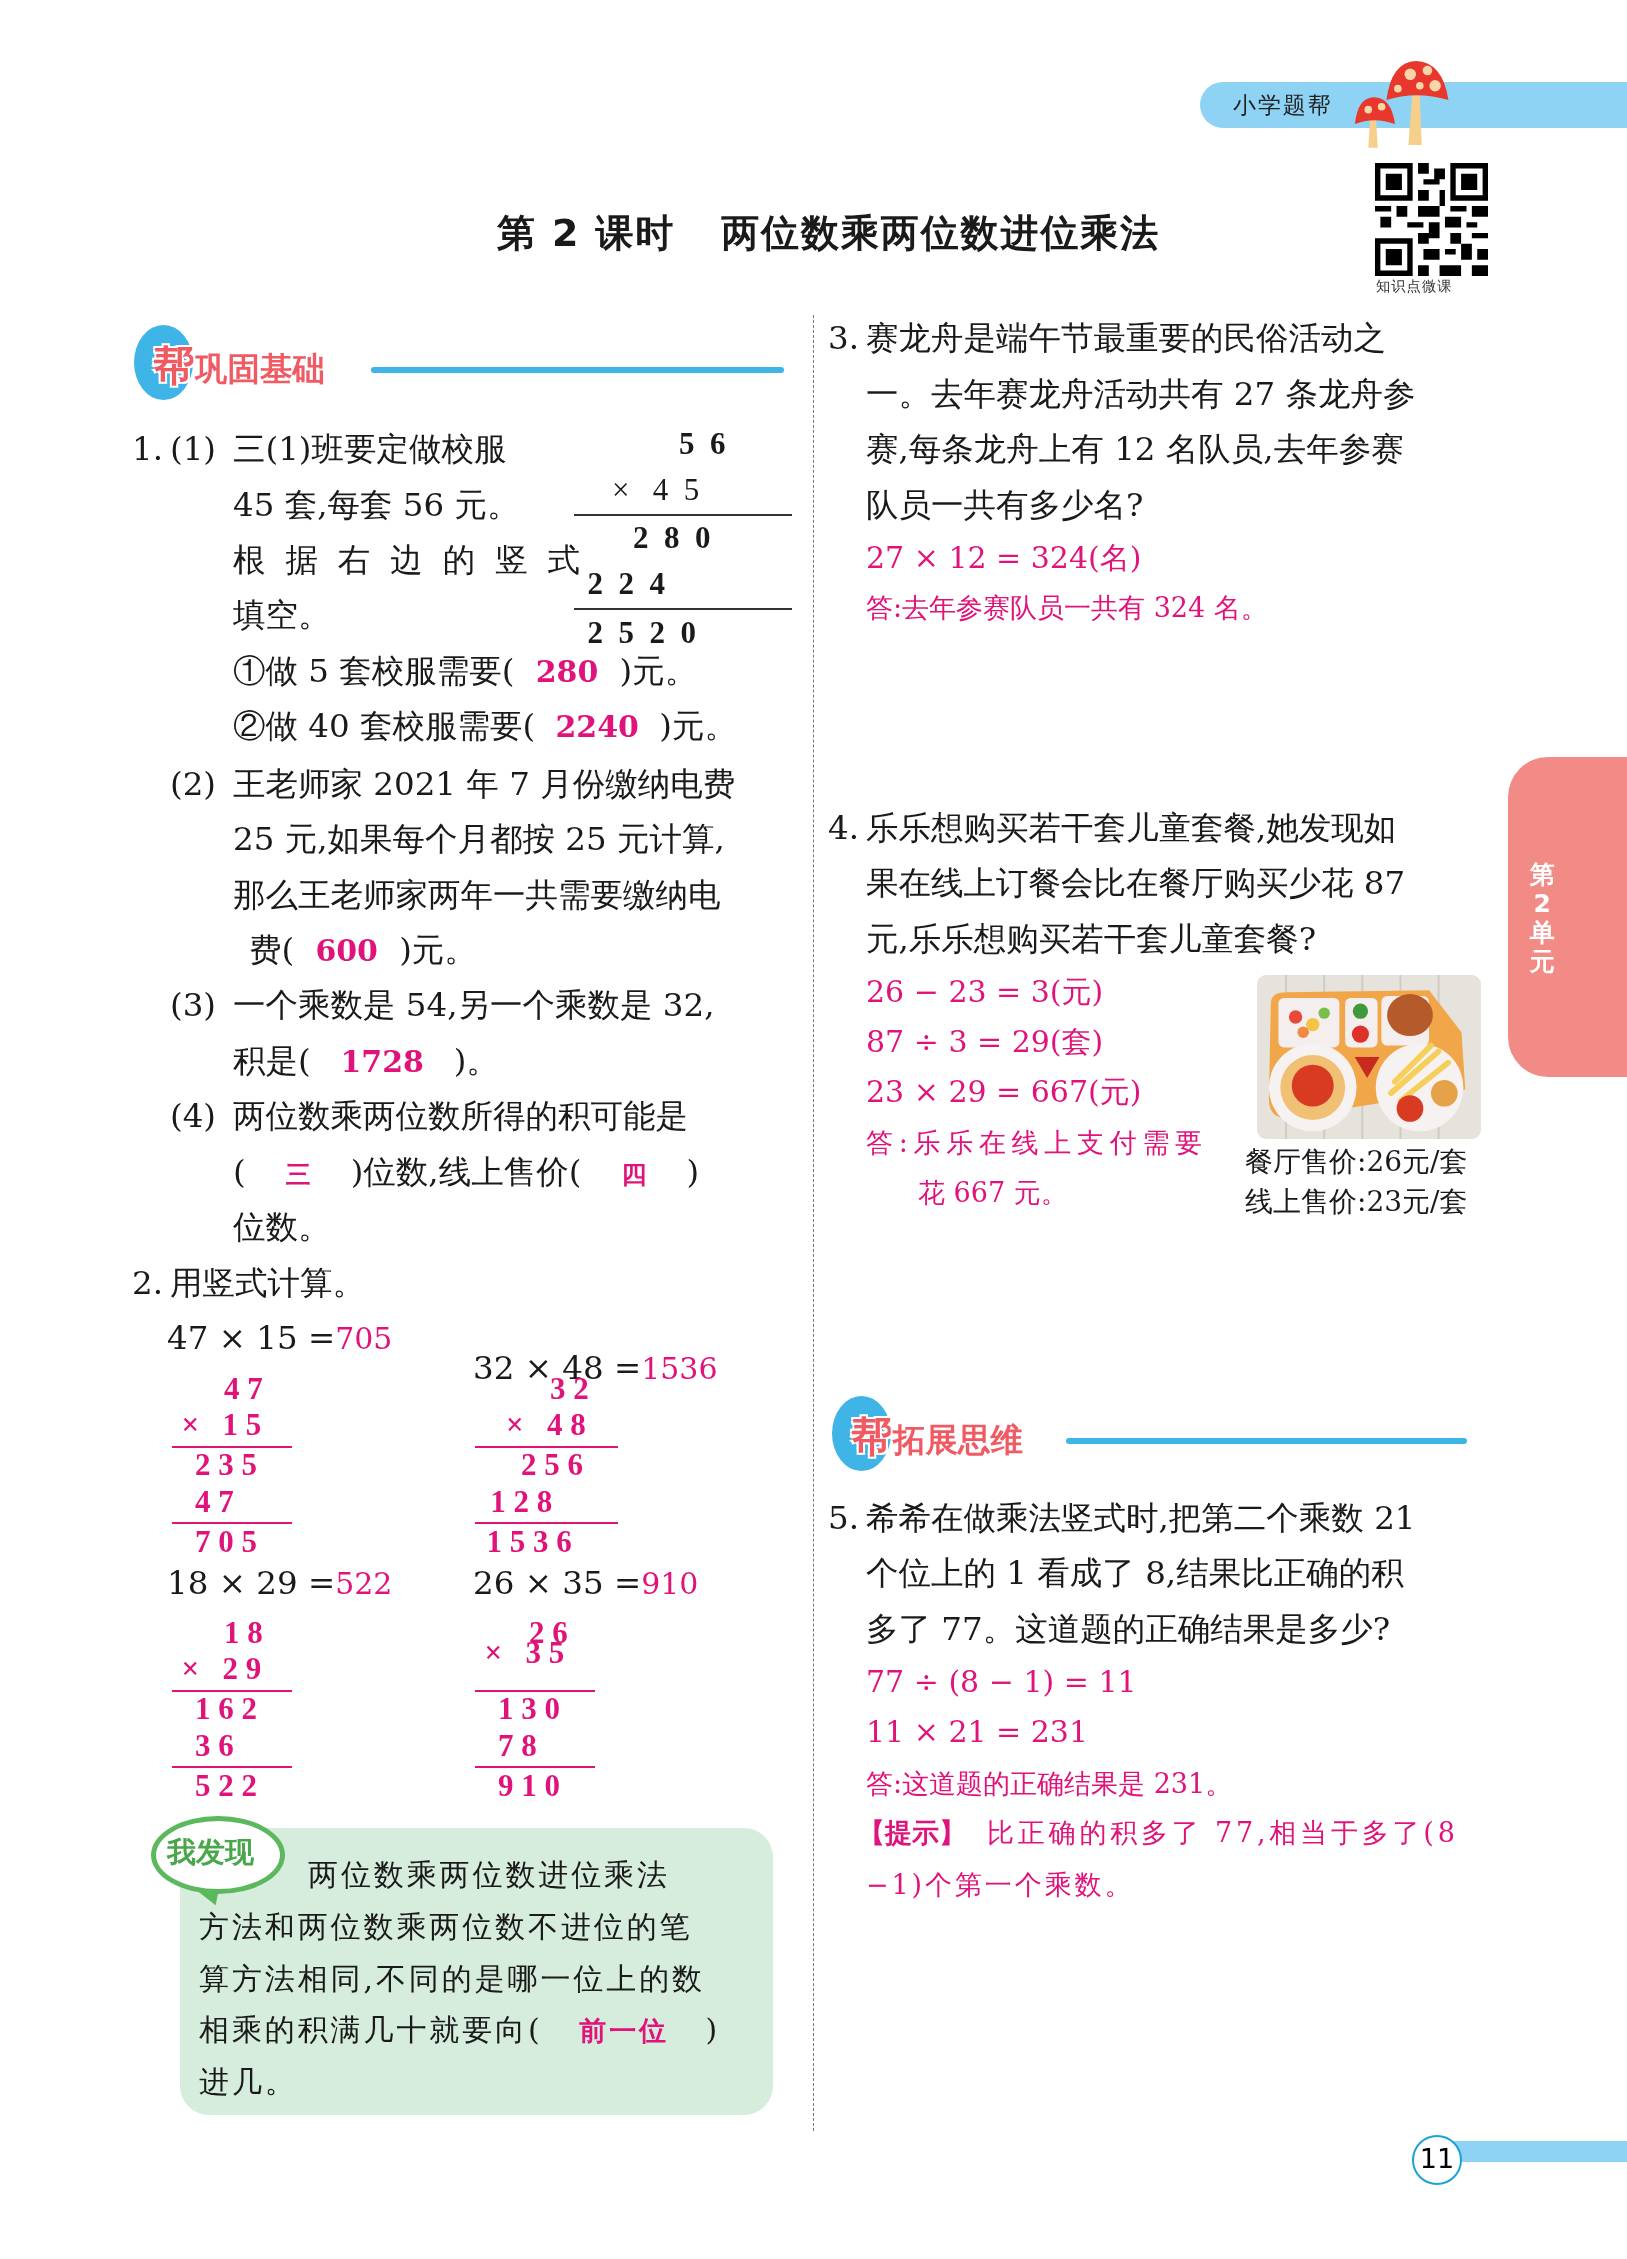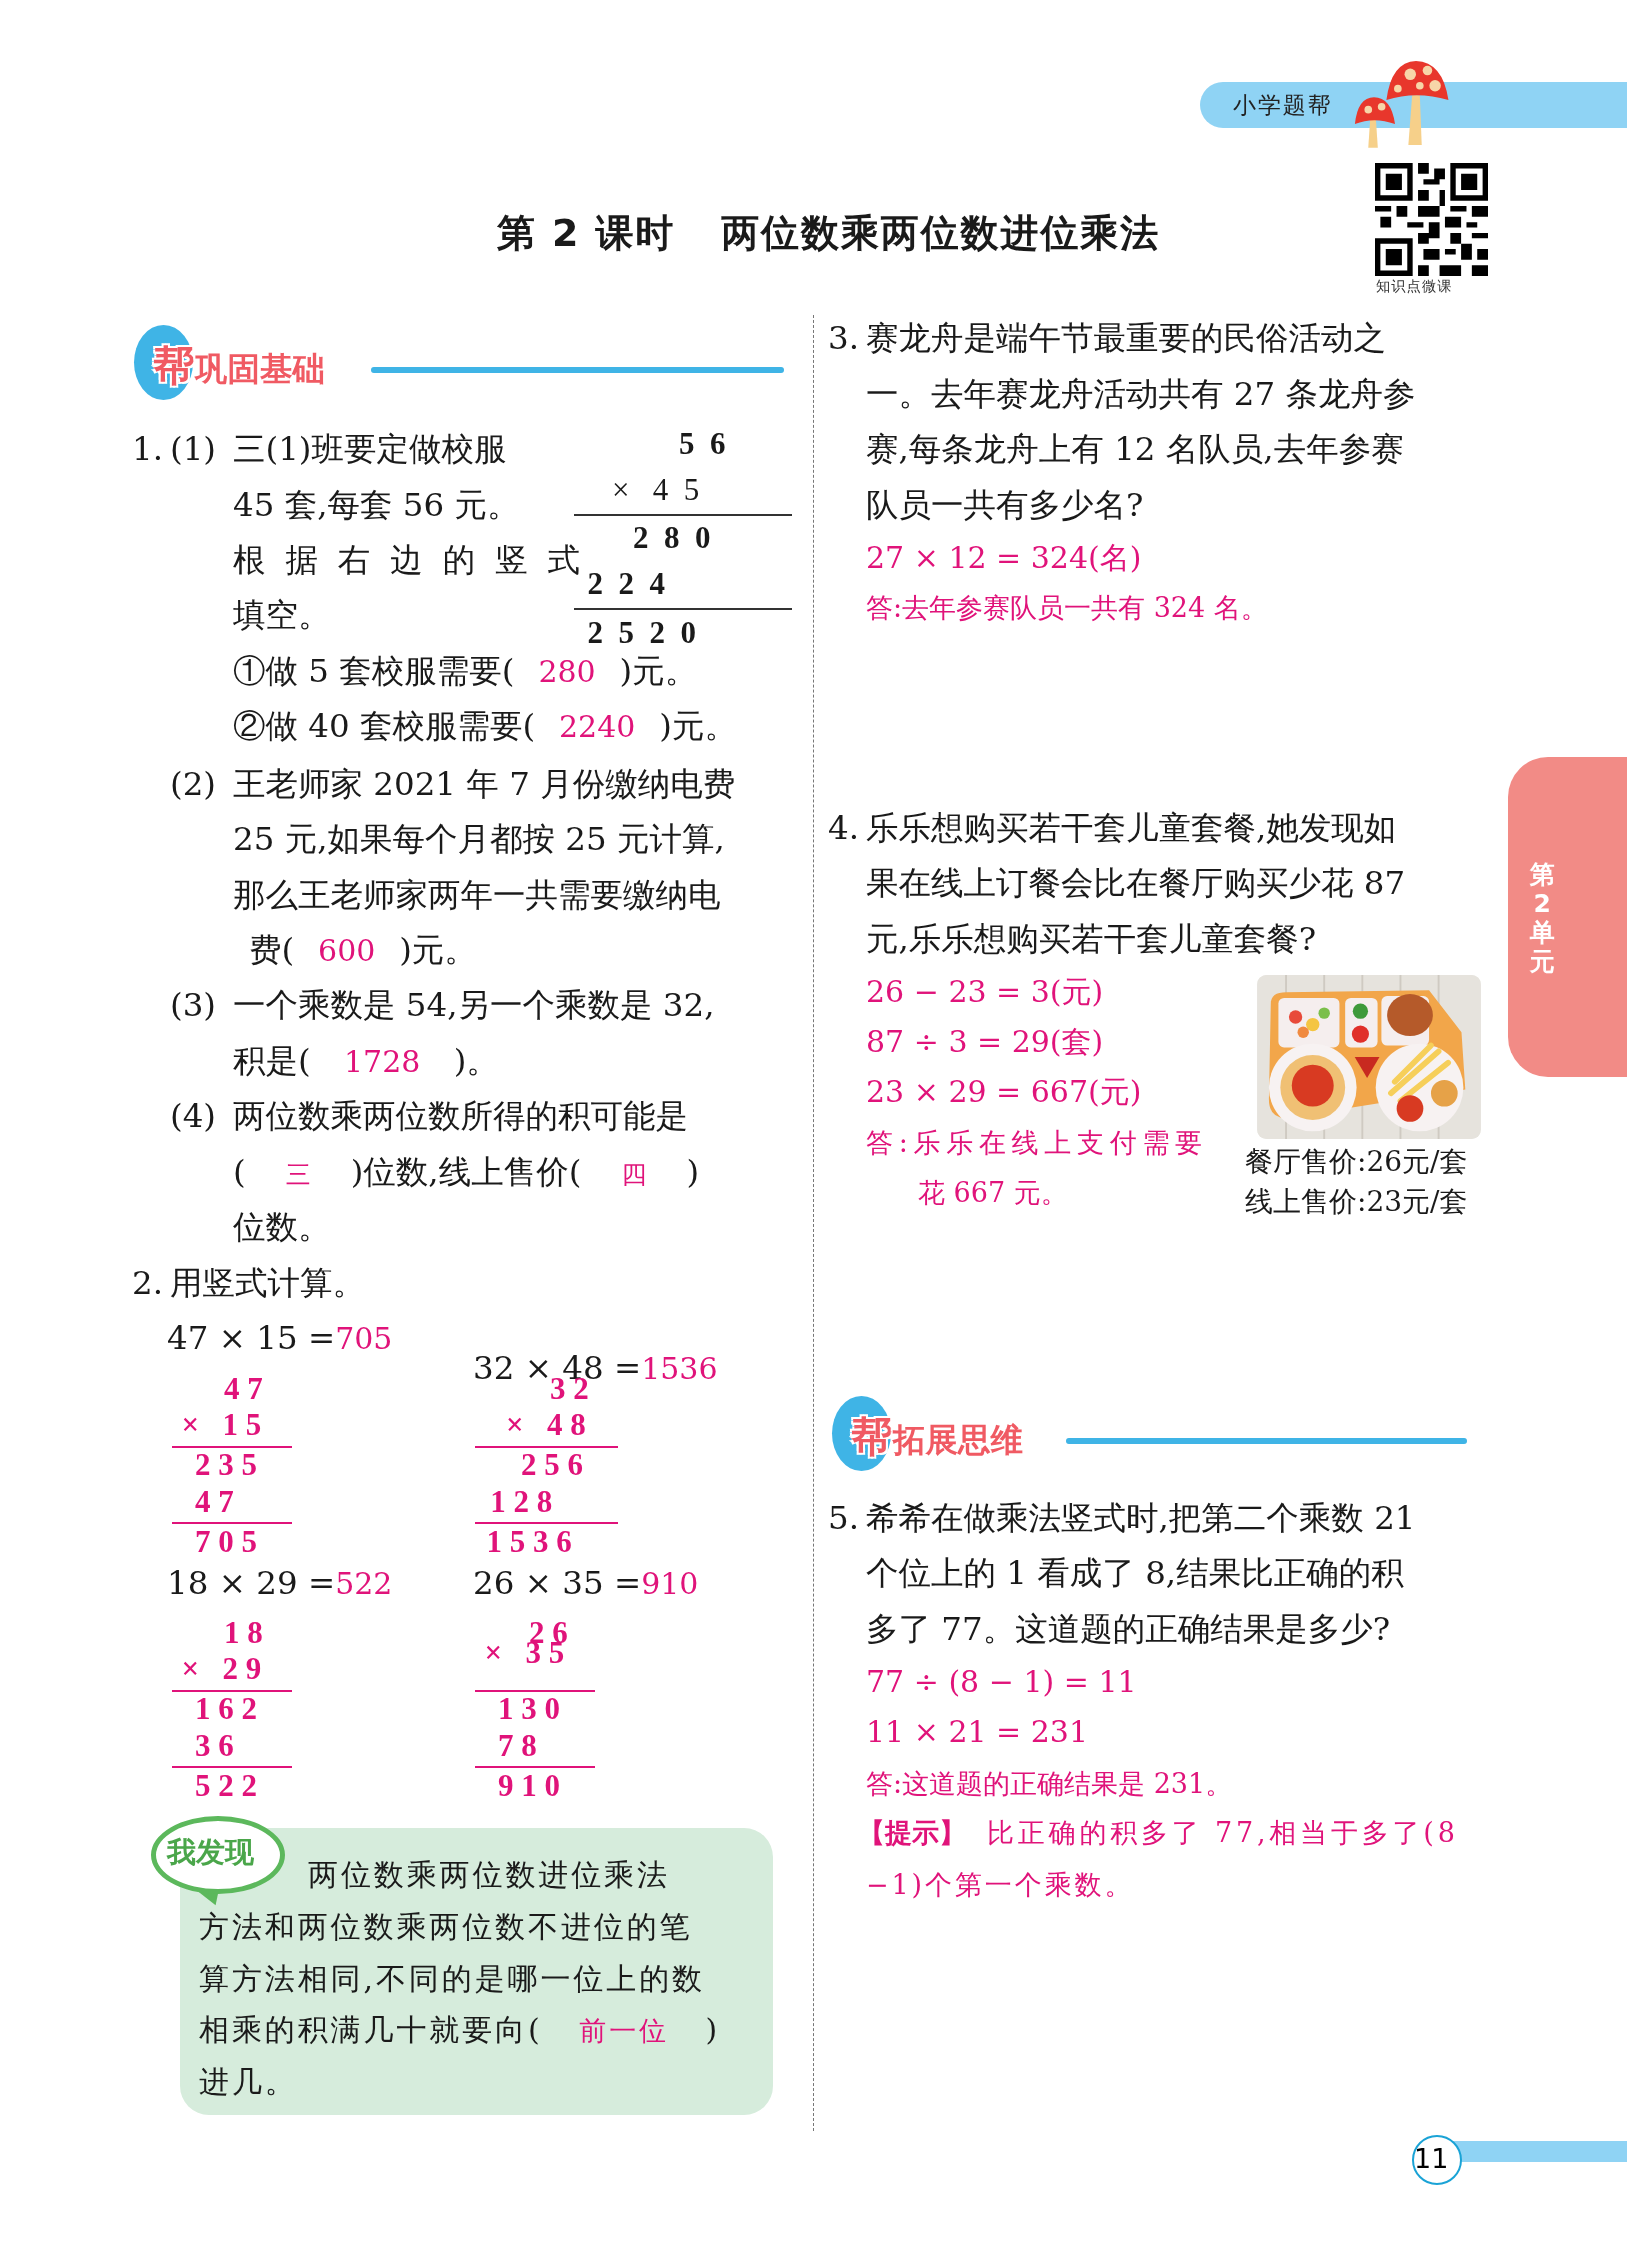--- a/index.html
+++ b/index.html
@@ -23,42 +23,42 @@
   .sec-head { height: 86px; }
   .sec-circle { position: absolute; left: 0; top: 0; width: 59px; height: 75px; border-radius: 50% 50% 50% 50%; background: #3fb4e6; }
   .sec-label { position: absolute; left: 19px; top: 13.4px; font-family: "DejaVu Sans", sans-serif; font-weight: bold; color: #f05a63; white-space: nowrap; text-shadow: 1.9px 1.9px 0 #fff, -1.9px -1.9px 0 #fff, 1.9px -1.9px 0 #fff, -1.9px 1.9px 0 #fff; }
   .sec-label .big { font-size: 42px; }
   .sec-label .small { font-size: 32.5px; }
   .sec-line { position: absolute; top: 42px; height: 5.7px; background: #3fb4e6; border-radius: 2.9px; }
 
   .divider { left: 813px; top: 315px; height: 1816px; width: 0; border-left: 1.9px dashed #777; }
 
   .line { position: absolute; font-size: 32.5px; line-height: 38px; white-space: nowrap; }
-  .line .blank { display: inline-block; text-align: center; }
+  .line .blank { display: inline-block; text-align: center; font-weight: bold; }
   .sm { font-size: 30px; }
 
   
   .vc { position: absolute; font-family: "Liberation Serif", serif; font-size: 31px; font-weight: bold; }
   .vc .row { position: absolute; white-space: pre; letter-spacing: 0; }
   .vc .rule { position: absolute; height: 1.9px; background: #333; }
   .vc.pink { color: #e0137a; }
   .vc.pink .rule { background: #e0137a; }
 
   .discover { left: 180px; top: 1828px; width: 593px; height: 287px; background: #d6ecdc; border-radius: 29px; }
   .bubble { left: 151px; top: 1816px; width: 134px; height: 78px; background: #fff; border: 5.7px solid #5cb85c; border-radius: 50%; }
   .bubble-tail { left: 199px; top: 1885px; width: 0; height: 0; border-left: 13.4px solid transparent; border-right: 13.4px solid transparent; border-top: 21px solid #5cb85c; transform: rotate(-20deg); }
   .bubble-text { left: 167px; top: 1833px; font-family: "DejaVu Sans", sans-serif; font-weight: bold; font-size: 29px; color: #4aa64a; }
 
   .tab { left: 1508px; top: 757px; width: 119px; height: 320px; background: #f28b86; border-radius: 40px 0 0 40px; }
   .tab-text { left: 1526px; top: 860px; width: 32.5px; font-family: "DejaVu Sans", sans-serif; font-weight: bold; font-size: 25px; color: #fff; text-align: center; line-height: 29px; }
 
   .food { left: 1257px; top: 975px; width: 224px; height: 164px; border-radius: 9.6px; background: #e9e7e2; overflow: hidden; }
 
   .pg-bar { left: 1453px; top: 2141px; width: 175px; height: 21px; background: #8fd3f4; }
-  .pg-circle { left: 1412px; top: 2135px; width: 50px; height: 50px; border: 2.9px solid #1aa3d6; border-radius: 50%; background: #fff; text-align: left; line-height: 44px; font-family: "DejaVu Sans", sans-serif; font-size: 27px; color: #000; }
+  .pg-circle { left: 1412px; top: 2135px; width: 50px; height: 50px; border: 2.9px solid #1aa3d6; border-radius: 50%; background: #fff; text-align: center; line-height: 44px; font-family: "DejaVu Sans", sans-serif; font-size: 27px; color: #000; }
 </style>
 </head>
 <body>
 
 <div class="abs brand-bar"></div>
 <div class="abs brand-text">小学题帮</div>
 <svg class="mush" style="left:1353px;top:57px" width="105" height="91" viewBox="0 0 110 95">
   <path d="M62 40 L58 92 L72 92 L70 40 Z" fill="#f6d08a"></path>
   <path d="M35 45 Q40 5 66 4 Q94 5 100 45 Q66 35 35 45 Z" fill="#e8372c"></path>
   <circle cx="60" cy="18" r="6" fill="#f7d6a8"></circle>

